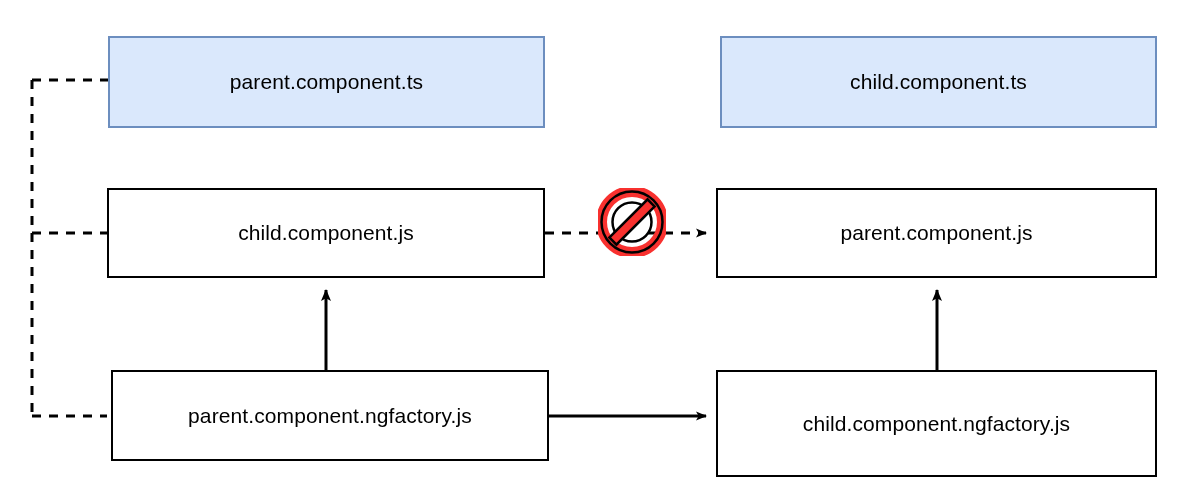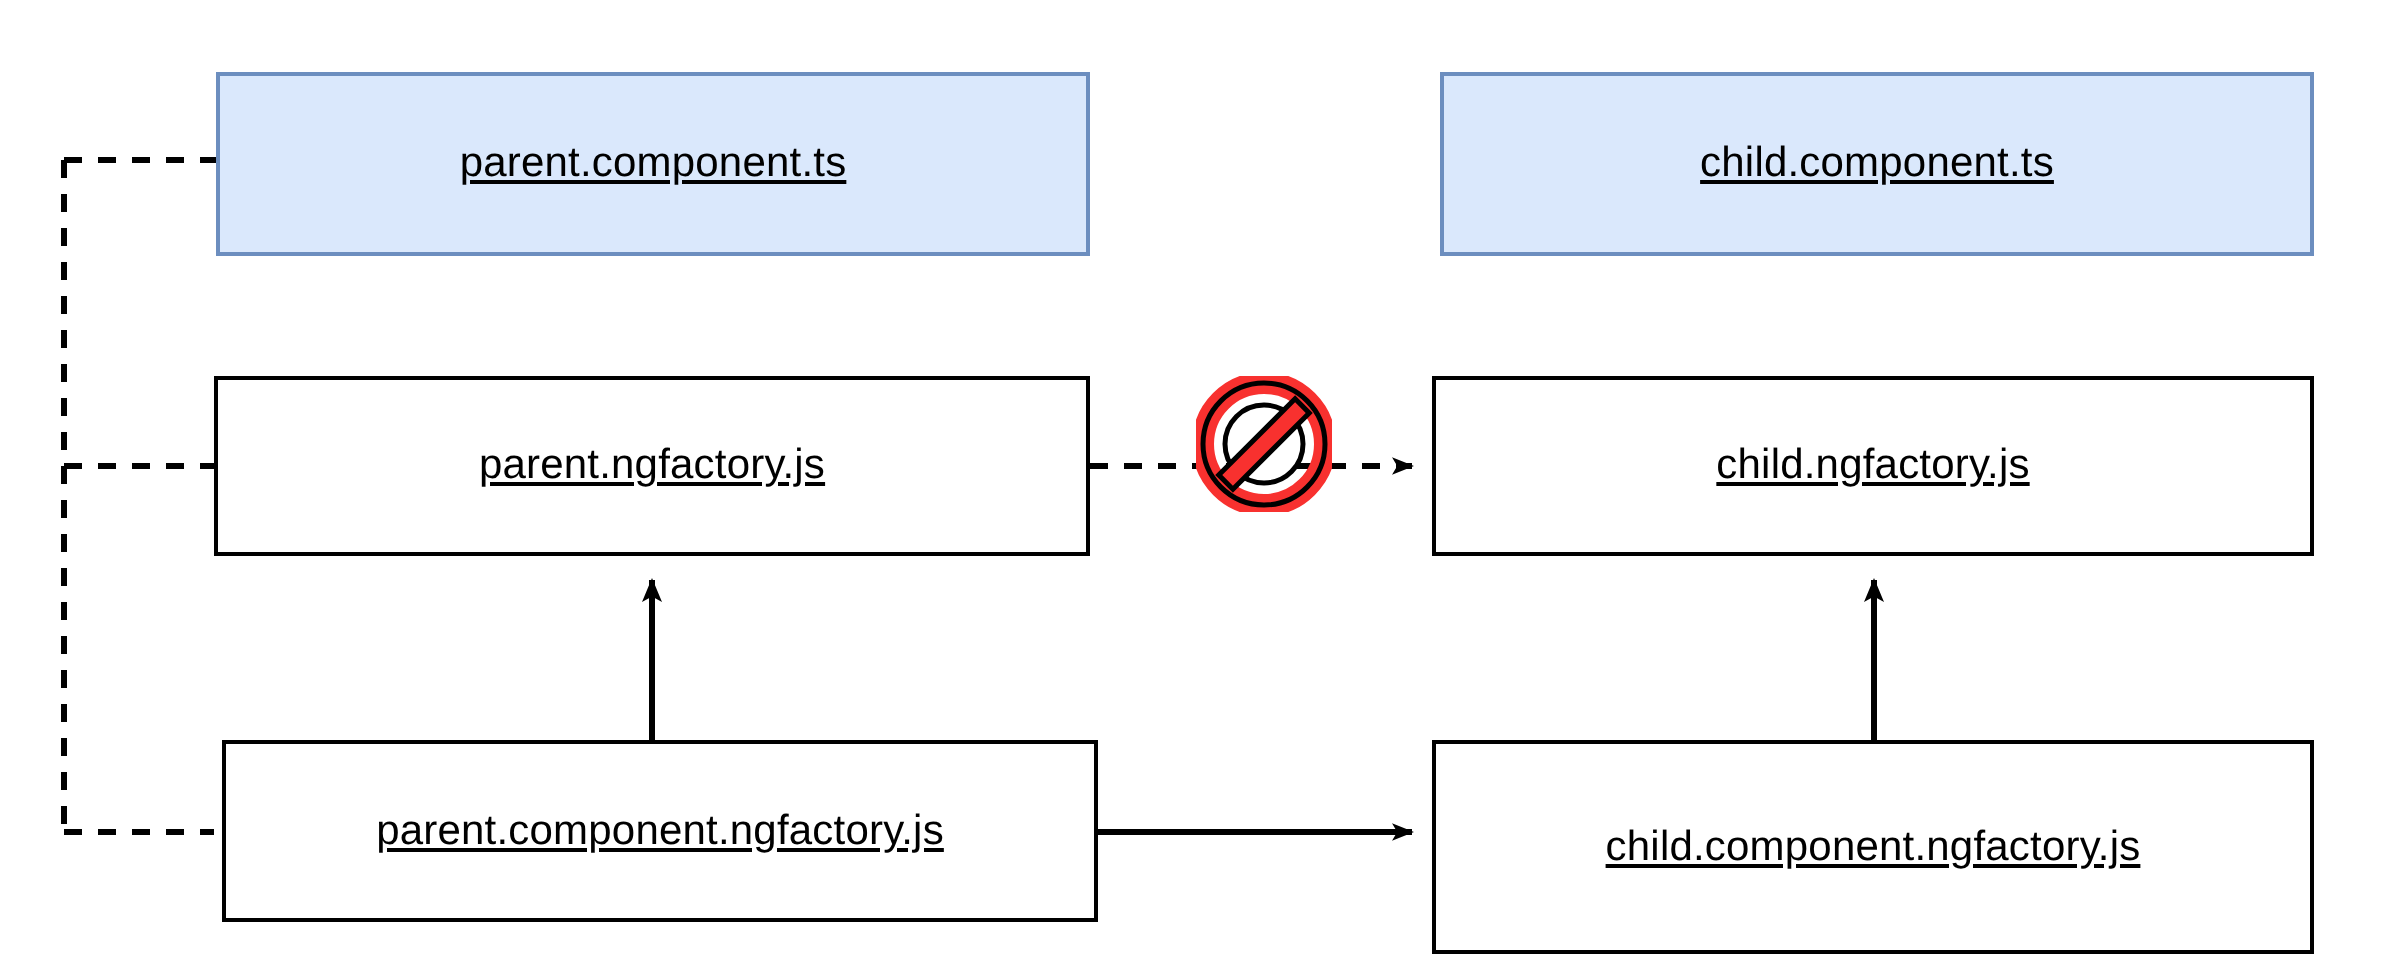--- a/index.html
+++ b/index.html
@@ -43,21 +43,20 @@
     background: #dae8fc;
     border: 2px solid #6c8ebf;
   }
   .node-js {
     background: #ffffff;
     border: 2px solid #000000;
   }
   .node-label {
     display: block;
     white-space: nowrap;
-    text-decoration: underline;
   }
   
   #node-parent-ts   { left: 108px; top: 36px;  width: 437px; height: 92px; }
   #node-child-ts    { left: 720px; top: 36px;  width: 437px; height: 92px; }
   #node-parent-js   { left: 107px; top: 188px; width: 438px; height: 90px; }
   #node-child-js    { left: 716px; top: 188px; width: 441px; height: 90px; }
   #node-parent-fact { left: 111px; top: 370px; width: 438px; height: 91px; }
   #node-child-fact  { left: 716px; top: 370px; width: 441px; height: 107px; }
 
   #no-sign {
@@ -113,25 +112,25 @@
 
   <div class="node node-ts" id="node-parent-ts">
     <span class="node-label">parent.component.ts</span>
   </div>
 
   <div class="node node-ts" id="node-child-ts">
     <span class="node-label">child.component.ts</span>
   </div>
 
   <div class="node node-js" id="node-parent-js">
-    <span class="node-label">parent.ngfactory.js</span>
+    <span class="node-label">child.component.js</span>
   </div>
 
   <div class="node node-js" id="node-child-js">
-    <span class="node-label">child.ngfactory.js</span>
+    <span class="node-label">parent.component.js</span>
   </div>
 
   <div class="node node-js" id="node-parent-fact">
     <span class="node-label">parent.component.ngfactory.js</span>
   </div>
 
   <div class="node node-js" id="node-child-fact">
     <span class="node-label">child.component.ngfactory.js</span>
   </div>
 

